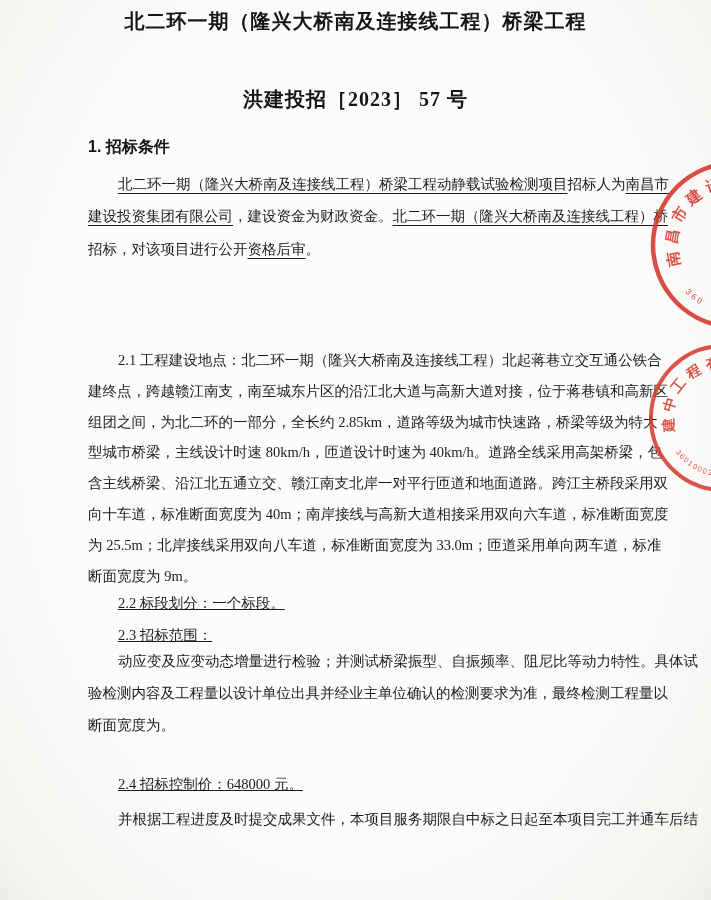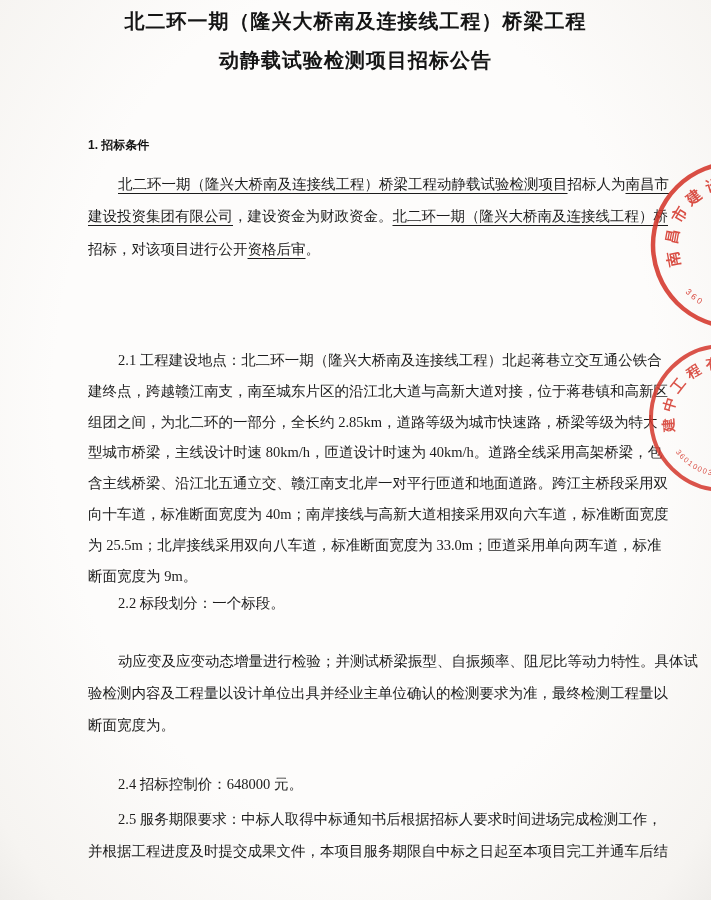--- a/index.html
+++ b/index.html
@@ -20,60 +20,60 @@
     position:absolute; left:0; width:711px;
     text-align:center;
     font-size:20px; font-weight:bold;
     letter-spacing:1px;
     color:#151515;
     white-space:nowrap;
   }
   .heading {
     position:absolute; left:88px; width:540px;
     font-family:"Liberation Sans","DejaVu Sans",sans-serif;
-    font-size:12px; font-weight:bold;
+    font-size:16px; font-weight:bold;
     color:#141414;
     white-space:nowrap;
   }
   .para {
     position:absolute; left:88px; width:545px;
     font-size:14.5px;
     color:#1c1c1c;
   }
   .para .line {
     white-space:nowrap;
     overflow:visible;
   }
   .rows-32  .line { height:32.4px; line-height:32.4px; }
   .rows-308 .line { height:30.8px; line-height:30.8px; }
   .rows-320 .line { height:32px;   line-height:32px; }
   .indent-first .line:first-child { text-indent:30px; }
   .single-line {
     position:absolute; left:88px; width:545px;
     font-size:14.5px; color:#1c1c1c;
     height:32px; line-height:32px;
-    text-indent:30px; white-space:nowrap;
+    text-indent:30px; white-space:nowrap;text-decoration:underline;
   }
   .u { text-decoration:underline; text-underline-offset:4px; text-decoration-thickness:1px; }
   .stamp-layer {
     position:absolute; left:0; top:0;
     pointer-events:none;
   }
   .stamp-layer text {
     font-family:"Liberation Sans","DejaVu Sans",sans-serif;
     fill:var(--stamp-color,#d5372c);
   }
 </style>
 </head>
 <body>
 
 <div class="page">
 
   <div class="title-line" style="top:8px">北二环一期（隆兴大桥南及连接线工程）桥梁工程</div>
-  <div class="title-line" style="top:47px">动静载试验检测项目招标公告</div>
+  <div class="title-line" style="top:86px">洪建投招［2023］ 57 号</div>
 
   <div class="heading" style="top:137px">1. 招标条件</div>
 
   <div class="para rows-32 indent-first" style="top:168px">
       <div class="line"><span class="u">北二环一期（隆兴大桥南及连接线工程）桥梁工程动静载试验检测项目</span><span>招标人为</span><span class="u">南昌市</span></div>
       <div class="line"><span class="u">建设投资集团有限公司</span><span>，建设资金为财政资金。</span><span class="u">北二环一期（隆兴大桥南及连接线工程）桥</span></div>
       <div class="line"><span>招标，对该项目进行公开</span><span class="u">资格后审</span><span>。</span></div>
     </div>
 
 
@@ -83,31 +83,31 @@
       <div class="line">组团之间，为北二环的一部分，全长约 2.85km，道路等级为城市快速路，桥梁等级为特大</div>
       <div class="line">型城市桥梁，主线设计时速 80km/h，匝道设计时速为 40km/h。道路全线采用高架桥梁，包</div>
       <div class="line">含主线桥梁、沿江北五通立交、赣江南支北岸一对平行匝道和地面道路。跨江主桥段采用双</div>
       <div class="line">向十车道，标准断面宽度为 40m；南岸接线与高新大道相接采用双向六车道，标准断面宽度</div>
       <div class="line">为 25.5m；北岸接线采用双向八车道，标准断面宽度为 33.0m；匝道采用单向两车道，标准</div>
       <div class="line">断面宽度为 9m。</div>
     </div>
 
   <div class="single-line" style="top:587px">2.2 标段划分：一个标段。</div>
 
+  <div class="single-line" style="top:619px">2.3 招标范围：</div>
 
   <div class="para rows-320 indent-first" style="top:645px">
       <div class="line">动应变及应变动态增量进行检验；并测试桥梁振型、自振频率、阻尼比等动力特性。具体试</div>
       <div class="line">验检测内容及工程量以设计单位出具并经业主单位确认的检测要求为准，最终检测工程量以</div>
       <div class="line">断面宽度为。</div>
     </div>
 
   <div class="single-line" style="top:768px">2.4 招标控制价：648000 元。</div>
 
   <div class="para rows-320 indent-first" style="top:803px">
-      <div class="line">2.5 服务期限要求：中标人取得中标通知书后根据招标人要求时间进场完成检测工作，</div>
       <div class="line">并根据工程进度及时提交成果文件，本项目服务期限自中标之日起至本项目完工并通车后结</div>
     </div>
 
   <svg class="stamp-layer" width="711" height="900" viewBox="0 0 711 900">
     <defs>
       <path id="s1name" d="M 685,274 A 58 58 0 1 1 785,274" fill="none"></path>
       <path id="s1code" d="M 675,278 A 68 68 0 0 0 795,278" fill="none"></path>
       <path id="s2name" d="M 680,443 A 50 50 0 1 1 766,443" fill="none"></path>
       <path id="s2code" d="M 673,448 A 58 58 0 0 0 773,448" fill="none"></path>
     </defs>

